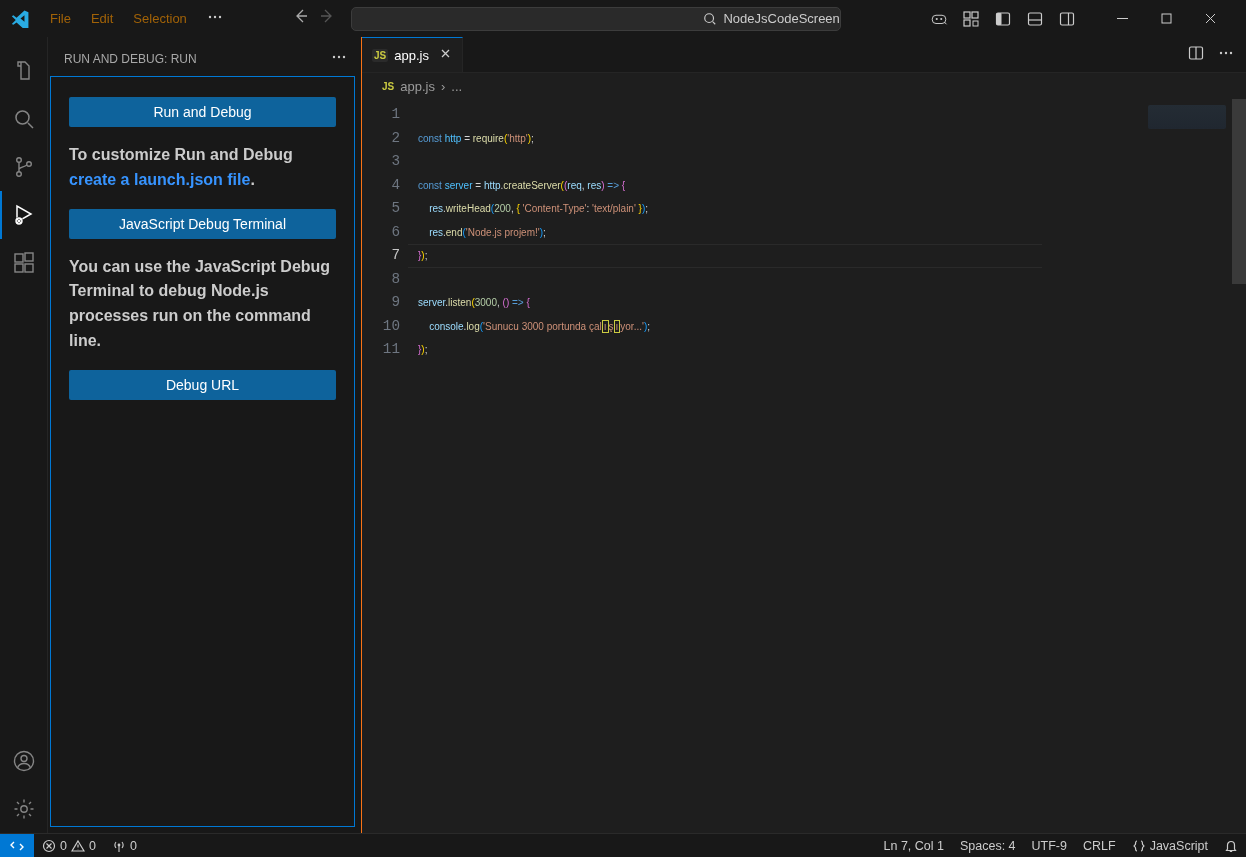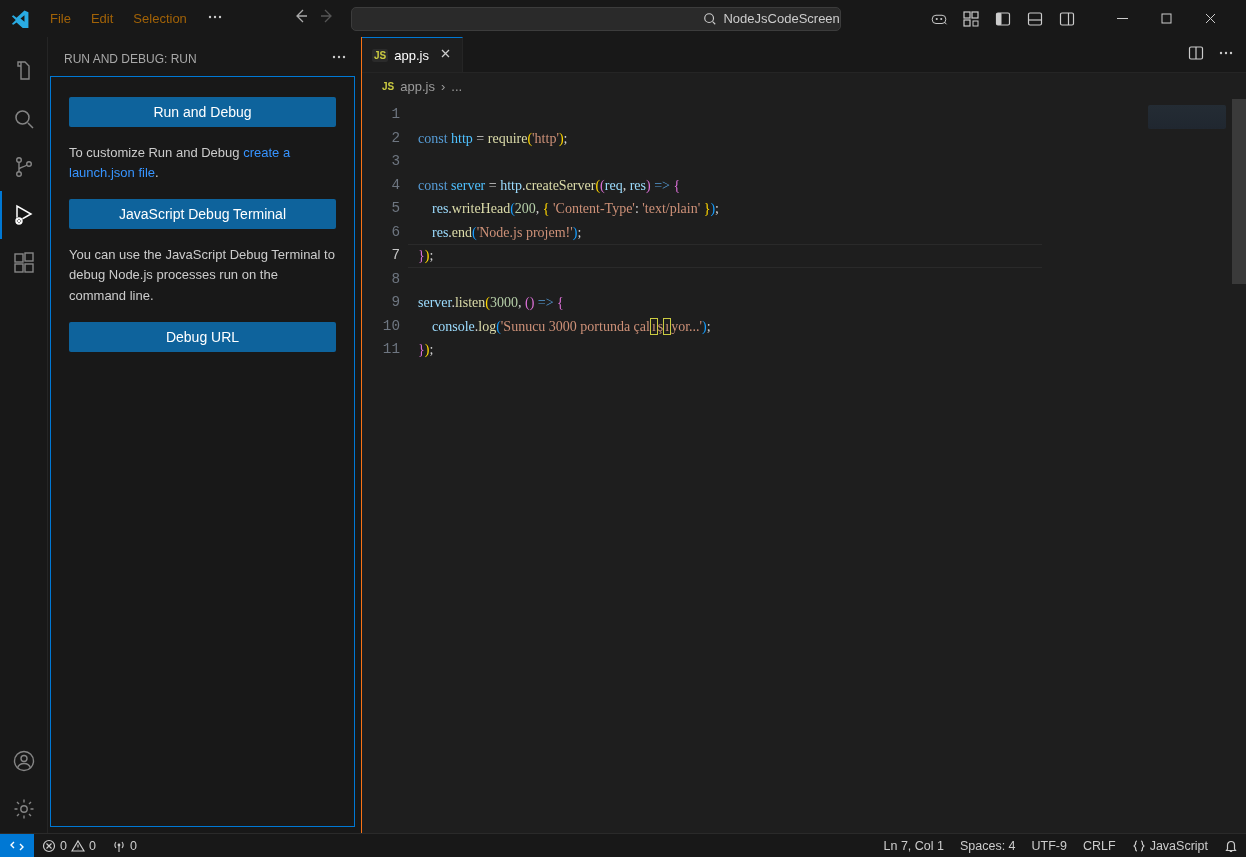--- a/index.html
+++ b/index.html
@@ -107,36 +107,36 @@
     background: #0e639c;
     color: #ffffff;
     border: none;
     padding: 7px 0;
     font-size: 14px;
     border-radius: 2px;
     margin-bottom: 16px;
     cursor: default;
   }
   .debug-btn.primary { background:#0e639c; }
-  .sidebar-text { font-size:13px; line-height:1.55; color:#cccccc; margin-bottom:16px;}
+  .sidebar-text { font-size:16px; line-height:1.55; color:#cccccc; margin-bottom:16px;font-weight:bold;}
   .sidebar-text a { color:#3794ff; text-decoration:none; }
 
   
   .editor-area { flex:1; display:flex; flex-direction:column; background:#1e1e1e; min-width:0; border-left:1px solid #f97316;}
   .tabbar { height: 36px; background:#181818; display:flex; align-items:stretch; border-bottom:1px solid #252525;}
   .tab { display:flex; align-items:center; gap:6px; padding:0 10px; background:#1e1e1e; color:#fff; border-right:1px solid #252525; border-top:1px solid #0078d4;}
   .tab .js-badge { color:#cbcb41; font-weight:700; font-size:10px; background:#2b2b2b; padding:1px 2px; border-radius:2px;}
   .tab .close { color:#cccccc; font-size:14px; margin-left:4px;}
   .tabbar-actions { margin-left:auto; display:flex; align-items:center; gap:14px; padding: 0 12px; color:#cccccc;}
   .breadcrumb { height:26px; display:flex; align-items:center; gap:6px; padding:0 20px; font-size:13px; color:#9c9c9c; }
   .breadcrumb .js-badge { color:#cbcb41; font-weight:700; font-size:10px;}
 
   .editor-body { flex:1; display:flex; position:relative; min-height:0;}
   .gutter { width: 56px; text-align:right; padding:4px 18px 0 0; color:#6e7681; font-family: Consolas, "Courier New", monospace; font-size:14.3px; line-height:23.5px;}
-  .code { flex:1; padding:4px 0 0 0; font-family: Liberation Serif, serif; font-size:14px; line-height:23.5px; white-space:pre; color:#d4d4d4; position:relative;}
+  .code { flex:1; padding:4px 0 0 0; font-family: Liberation Sans, sans-serif; font-size:10px; line-height:23.5px; white-space:pre; color:#d4d4d4; position:relative;}
   .code .current-line { position:absolute; left:-10px; right:100px; top:calc(4px + 6 * 23.5px); height:23.5px; border-top:1px solid #2a2a2a; border-bottom:1px solid #2a2a2a; pointer-events:none;}
   .minimap { width:90px; background:#1e1e1e; position:relative;}
   .minimap-decor { position:absolute; top:6px; right:6px; left:6px; height:24px; background:linear-gradient(#2a3a4a,#223042); opacity:.5; border-radius:2px;}
   .editor-scrollbar { width:14px; background:#1e1e1e;}
   .editor-scrollbar::before{content:"";display:block;margin-top:0;height:185px;background:#3a3a3a;width:100%;}
 
   
   .kw { color:#569cd6; }
   .var { color:#9cdcfe; }
   .varc { color:#4fc1ff; }

